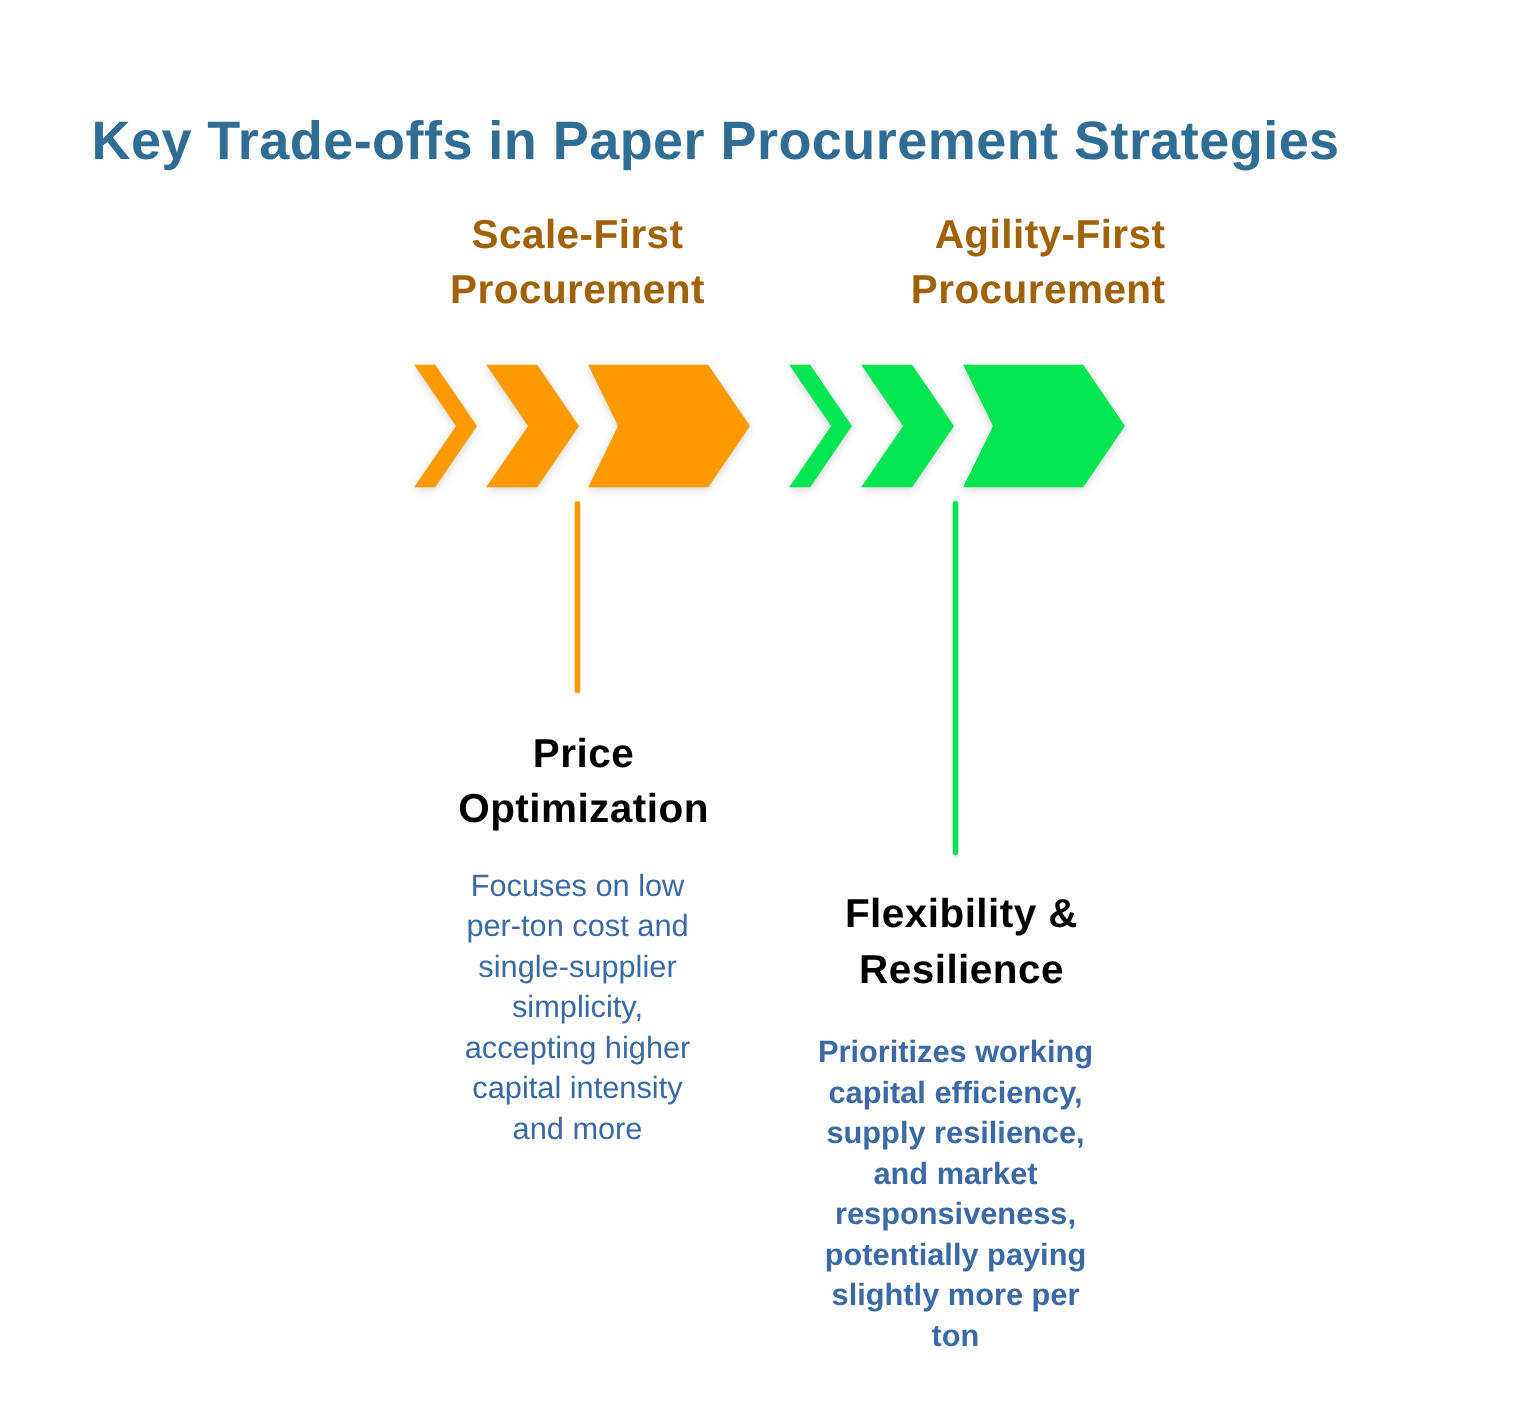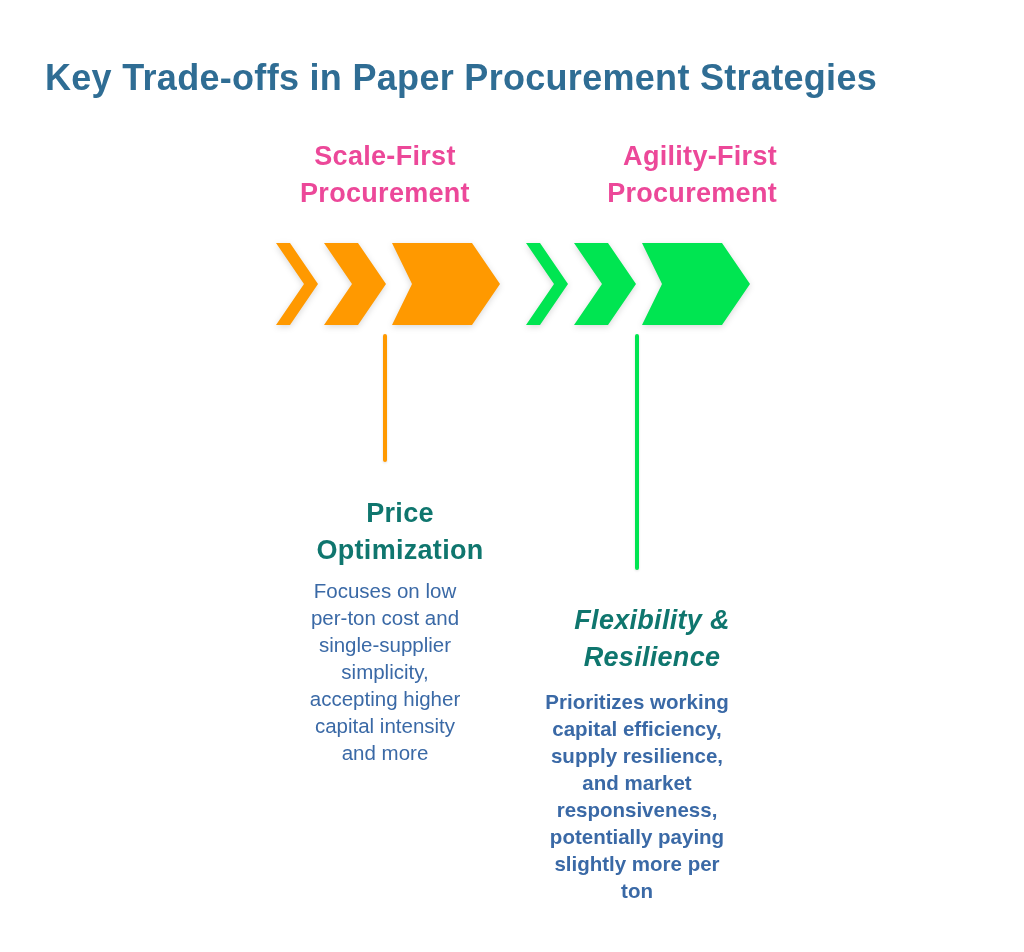--- a/index.html
+++ b/index.html
@@ -13,38 +13,38 @@
     width: 1024px;
     height: 952px;
     background: #ffffff;
     overflow: hidden;
   }
   .title {
     position: absolute;
     left: 45px;
     top: 56px;
     width: 940px;
-    margin: 0;
+    margin: 16px;
     font-size: 36px;
     line-height: 44px;
     font-weight: 700;
     letter-spacing: 0.3px;
     color: #2F6D94;
     white-space: nowrap;
   }
   .col-header {
     position: absolute;
     top: 138px;
     width: 280px;
     margin: 0;
     font-size: 27px;
     line-height: 37px;
     font-weight: 700;
     letter-spacing: 0.3px;
-    color: #ec4899;
+    color: #a16207;
     text-align: center;
     white-space: pre-line;
   }
   .col-header.c1 { left: 245px; }
   .col-header.c2 { left: 497px; text-align: right; }
   .arrows {
     position: absolute;
     top: 243px;
     width: 224px;
     height: 82px;
@@ -54,31 +54,31 @@
   .arrows.c2 { left: 526px; }
   .connector {
     position: absolute;
     filter: drop-shadow(0 1px 1px rgba(0,0,0,0.12));
   }
   .connector.c1 { left: 383px; top: 334px; }
   .connector.c2 { left: 635px; top: 334px; }
   .sub-label {
     position: absolute;
     width: 280px;
-    margin: 15px;
+    margin: 4px;
     font-size: 27px;
     line-height: 37px;
     font-weight: 700;
     letter-spacing: 0.3px;
-    color: #0f766e;
+    color: #000000;
     text-align: center;
     white-space: pre-line;
   }
   .sub-label.c1 { left: 245px; top: 480px; }
-  .sub-label.c2 { left: 497px; top: 587px; font-style: italic; }
+  .sub-label.c2 { left: 497px; top: 587px; }
   .description {
     position: absolute;
     width: 260px;
     margin: 0;
     font-size: 20.5px;
     line-height: 27px;
     font-weight: 400;
     color: #3A69A6;
     text-align: center;
     white-space: pre-line;

